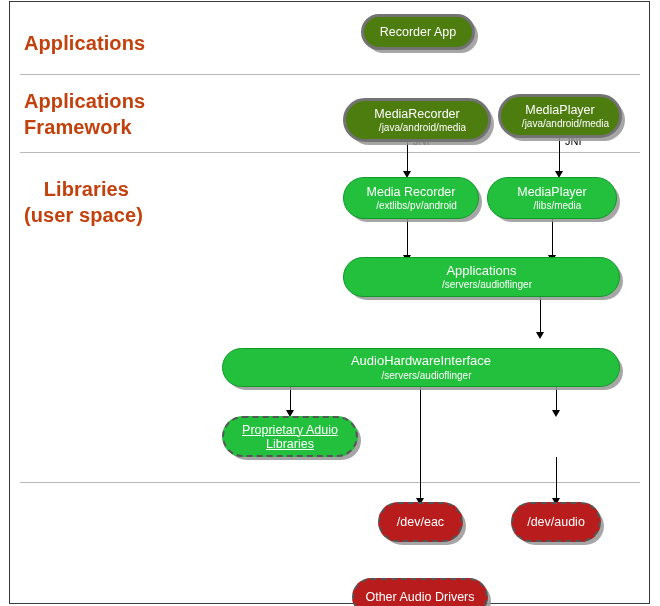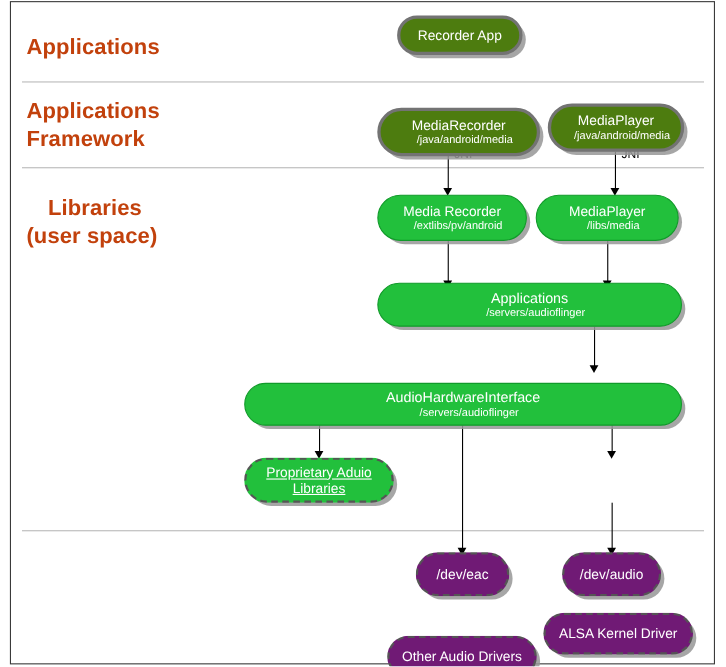--- a/index.html
+++ b/index.html
@@ -54,21 +54,21 @@
     text-align: center;
     box-shadow: 4px 4px 0 -1px rgba(150,150,150,0.85);
     line-height: 1.12;
   }
   .node .title { font-size: 12.5px; }
   .node .sub   { font-size: 10px; margin-top: 1px; margin-left: 11px; }
   .node.big .title { font-size: 13px; }
 
   .node.blue  { background: #4d7c0f; border: 3px solid #737373; }
   .node.green { background: #22c03c; border: 1px solid #119a2a; }
-  .node.red   { background: #701a75; border: 1px solid #8d0606; }
+  .node.red   { background: #b91c1c; border: 1px solid #8d0606; }
 
   .node.dashed.green { border: 2px dashed #555555; }
   .node.dashed.red   { border: 2px dashed #555555; }
 
   
   .vline {
     position: absolute;
     width: 0;
     border-left: 1.4px solid #000000;
   }
@@ -181,17 +181,14 @@
   </div>
 
   <div class="node red dashed" style="left:511px; top:502px; width:90px; height:40px;">
     <span class="title">/dev/audio</span>
   </div>
 
   <div class="node red dashed" style="left:352px; top:578px; width:136px; height:38px;">
     <span class="title">Other Audio Drivers</span>
   </div>
 
-  <div class="node red dashed" style="left:494px; top:557px; width:136px; height:38px;">
-    <span class="title">ALSA Kernel Driver</span>
-  </div>
 
 </div>
 
 </body></html>

